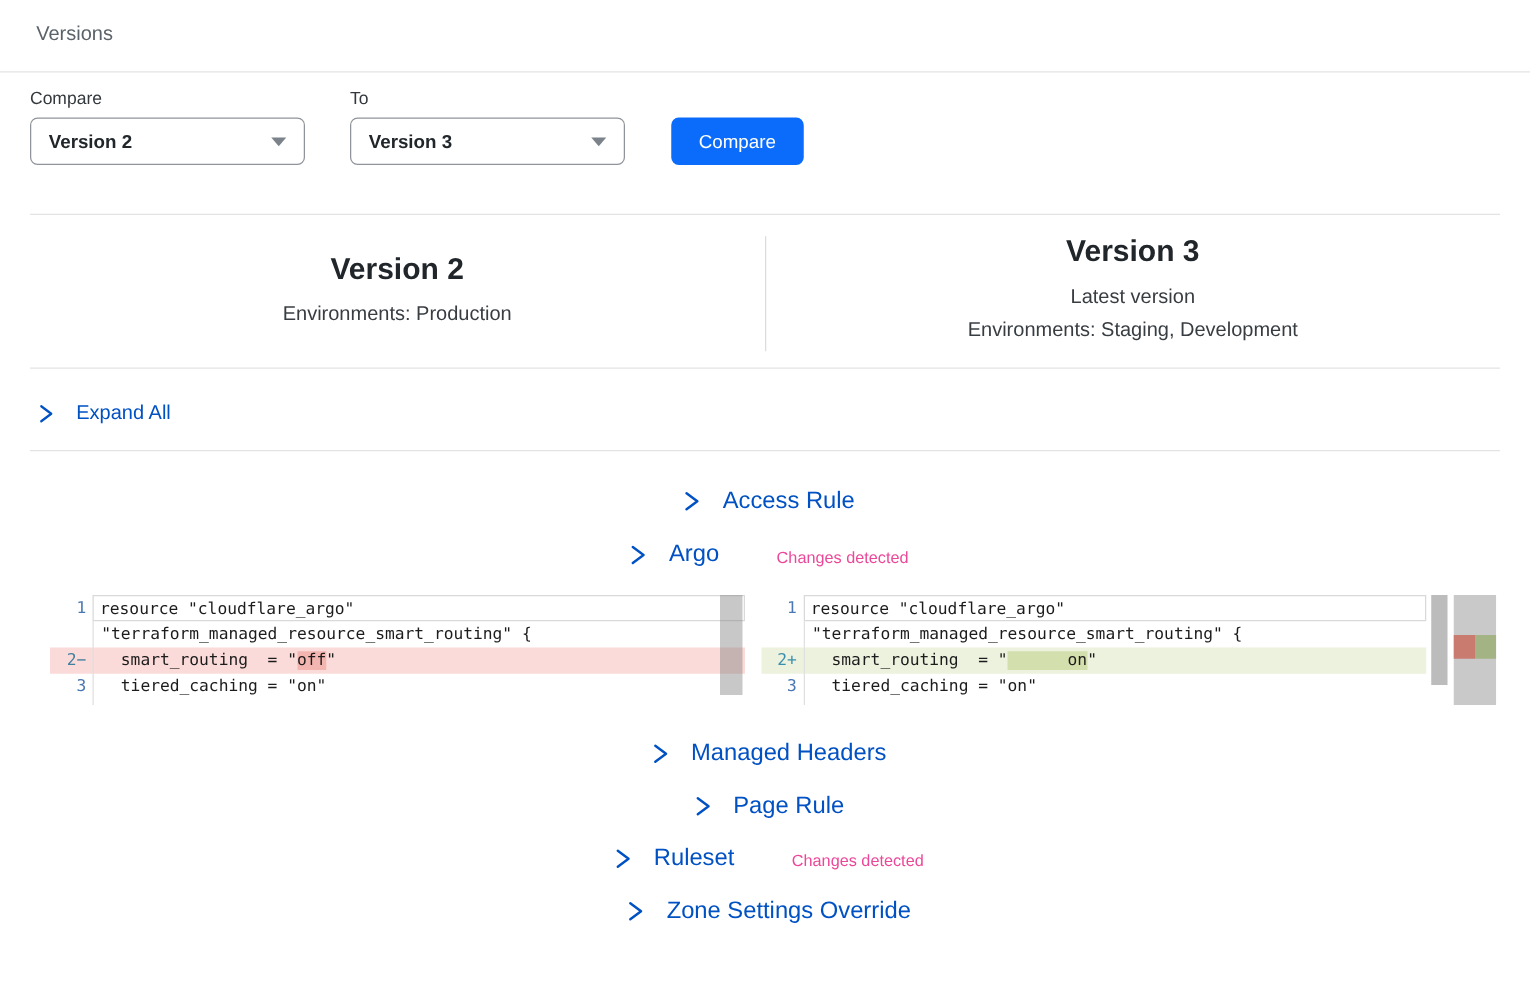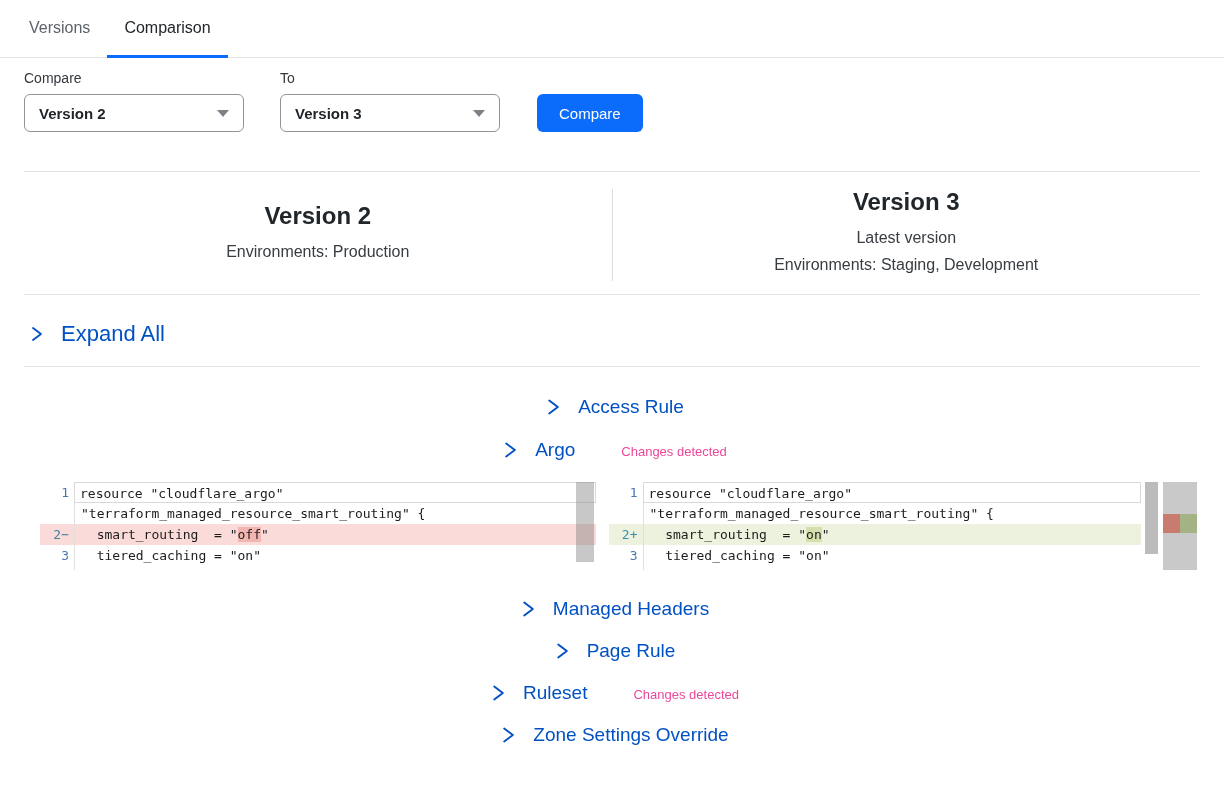--- a/index.html
+++ b/index.html
@@ -40,21 +40,21 @@
 
   
   .vheaders { display:flex; align-items:stretch; padding:0 24px; min-height:122px; }
   .vcol { flex:1; display:flex; flex-direction:column; justify-content:center; align-items:center; text-align:center; padding:10px 0; }
   .vcol .vtitle { font-size:24px; font-weight:bold; color:#21262b; margin-bottom:8px; }
   .vcol .vsub { font-size:16px; color:#383d42; margin-top:2px; line-height:1.55; }
   .vdivider { width:1px; background:#dcdcdc; margin:17px 0 13px 0; }
 
   
   .expand-row { padding:26px 24px 0 30px; display:flex; align-items:center; cursor:pointer; }
-  .expand-row .lbl { font-size:22px; color:#0051c3; margin-left:18px; }
+  .expand-row .lbl { font-size:16px; color:#0051c3; margin-left:18px; }
   .rule-mid { margin-top:19px; }
   .section-row { padding:0 24px 0 30px; display:flex; align-items:center; cursor:pointer;justify-content:center; }
   .section-row .lbl { font-size:19px; color:#0051c3; margin-left:18px; }
   .section-row .badge { font-size:13px; color:#ec4899; margin-left:46px; position:relative; top:1px; }
   .chev { flex:0 0 auto; display:block; }
   .chev polyline { fill:none; stroke:#0051c3; stroke-width:1.8; stroke-linecap:round; stroke-linejoin:round; }
   .s-access { margin-top:29px; }
   .s-argo { margin-top:21px; }
   .s-managed { margin-top:28px; }
   .s-gap { margin-top:20px; }
@@ -69,34 +69,33 @@
   .pane-right .code-area { width:535px; }
   .dline { display:flex; height:21px; line-height:21px; font-family:"DejaVu Sans Mono", monospace; font-size:13px; color:#1c1c1c; white-space:pre; }
   .gut { width:34px; flex:0 0 auto; text-align:right; padding-right:5px; color:#4977b3; }
   .codecol { flex:1; border-left:1px solid #e0e0e0; padding-left:6px; }
   .dline.first .codecol { border:1px solid #d9d9d9; padding-left:5px; }
   .dline.removed { background:#fadbd9; }
   .dline.removed .gut { color:#43809f; }
   .dline.added { background:#edf2df; }
   .dline.added .gut { color:#3a8fae; }
   .tok-r { background:#f3b5b0; }
-  .tok-g { background:#d4dfae; }
+  .tok-g { background:#d4dfae;padding-left:48px; }
   .vscroll { position:absolute; top:0; width:18px; height:80px; background:rgba(125,125,125,0.42); }
   .pane-left .vscroll { right:2px; }
   .sb-col { width:13px; margin-left:4px; height:72px; background:#bcbcbc; flex:0 0 auto; }
   .minimap { width:34px; margin-left:5px; height:88px; background:#c9c9c9; position:relative; flex:0 0 auto; }
   .minimap .mred { position:absolute; left:0; top:32px; width:17px; height:19px; background:#c97b70; }
   .minimap .mgreen { position:absolute; left:17px; top:32px; width:17px; height:19px; background:#a4b384; }
 </style>
 </head>
 <body>
 
 <div class="tabbar">
   <div class="tab">Versions</div>
-  <div class="tab active">Comparison</div>
 </div>
 
 <div class="form-row">
   <div class="field">
     <div class="field-label">Compare</div>
     <div class="select">
       <span class="val">Version 2</span>
       <span class="caret"></span>
     </div>
   </div>

